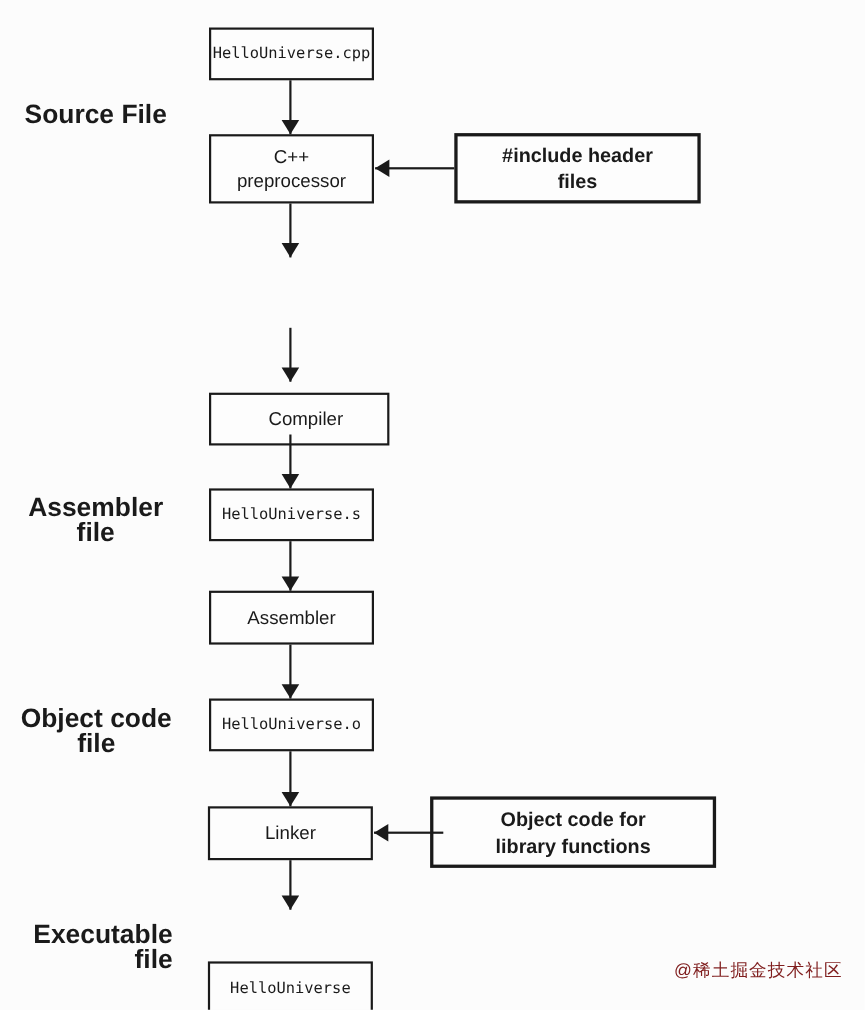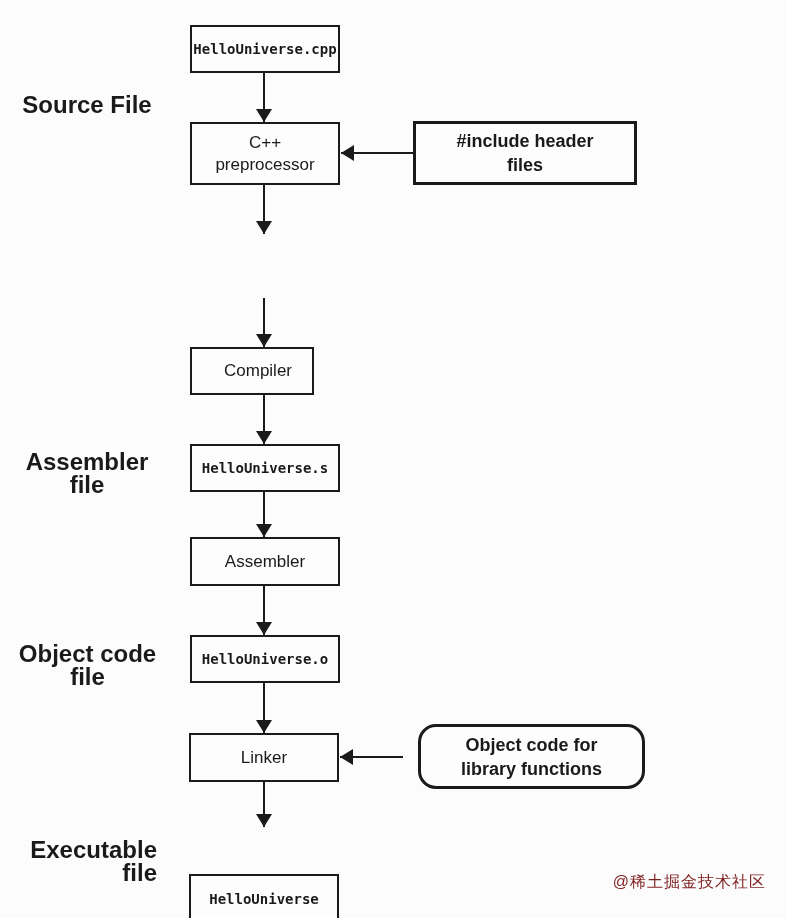--- a/index.html
+++ b/index.html
@@ -20,21 +20,21 @@
     align-items: center;
     justify-content: center;
     text-align: center;
     white-space: pre-line;
     box-sizing: border-box;
     font-size: 17px;
     line-height: 22px;
   }
   .mono {
     font-family: "DejaVu Sans Mono", monospace;
-    font-weight: bold;
+    font-weight: normal;
     font-size: 14px;
   }
   .callout {
     border-width: 3px;
     font-weight: bold;
     font-size: 18px;
     line-height: 24px;
   }
   .side-label {
     position: absolute;
@@ -95,36 +95,36 @@
 file</div>
   <div class="side-label" style="left:17px; top:838px; width:140px;text-align:right;">Executable
 file</div>
 
   <div class="box mono" style="left:190px; top:25px; width:150px; height:48px;">HelloUniverse.cpp</div>
 
   <div class="box" style="left:190px; top:122px; width:150px; height:63px;">C++
 preprocessor</div>
 
 
-  <div class="box" style="left:190px; top:347px; width:124px; height:48px;padding-left:12px;">Compiler</div>
+  <div class="box" style="left:190px; top:357px; width:164px; height:48px;padding-left:12px;">Compiler</div>
 
   <div class="box mono" style="left:190px; top:444px; width:150px; height:48px;">HelloUniverse.s</div>
 
   <div class="box" style="left:190px; top:537px; width:150px; height:49px;">Assembler</div>
 
   <div class="box mono" style="left:190px; top:635px; width:150px; height:48px;">HelloUniverse.o</div>
 
   <div class="box" style="left:189px; top:733px; width:150px; height:49px;">Linker</div>
 
   <div class="box mono" style="left:189px; top:874px; width:150px; height:50px;">HelloUniverse</div>
 
   <div class="box callout" style="left:413px; top:121px; width:224px; height:64px;">#include header
 files</div>
 
-  <div class="box callout" style="left:418px; top:724px; width:227px; height:65px;border-radius:18px;">Object code for
+  <div class="box callout" style="left:391px; top:724px; width:260px; height:65px;">Object code for
 library functions</div>
 
   <div class="varrow" style="left:263px; top:73px;  height:49px;"></div>
   <div class="varrow" style="left:263px; top:185px; height:49px;"></div>
   <div class="varrow" style="left:263px; top:298px; height:49px;"></div>
   <div class="varrow" style="left:263px; top:395px; height:49px;"></div>
   <div class="varrow" style="left:263px; top:492px; height:45px;"></div>
   <div class="varrow" style="left:263px; top:586px; height:49px;"></div>
   <div class="varrow" style="left:263px; top:683px; height:50px;"></div>
   <div class="varrow" style="left:263px; top:782px; height:45px;"></div>

